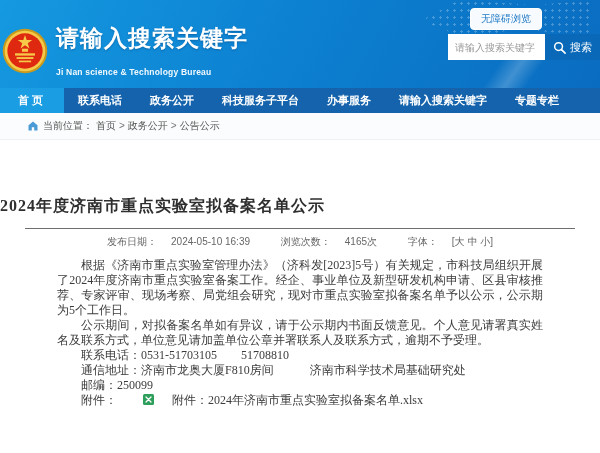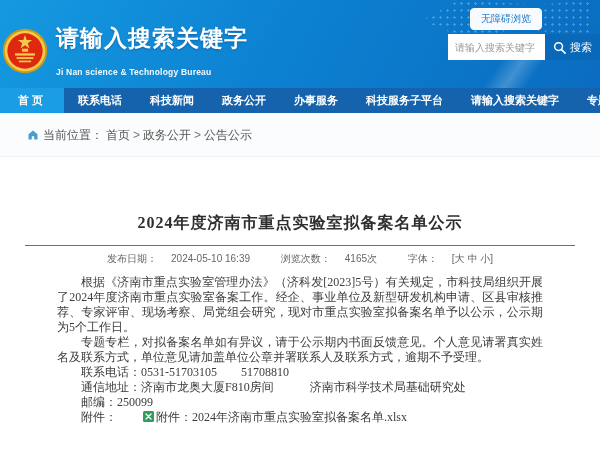--- a/index.html
+++ b/index.html
@@ -34,41 +34,41 @@
             font-size:11px; display:flex; align-items:center; gap:4px; padding:0 8px;
             cursor:pointer; font-family:"Liberation Sans",sans-serif; }
 
   
   .nav { height:25px; background:#1463ac; display:flex; white-space:nowrap; overflow:hidden; }
   .nav-item { color:#fff; font-size:11px; font-weight:bold; line-height:25px;
             padding:0 14px; cursor:pointer; flex:0 0 auto; }
   .nav-item.active { background:#1b9de4; padding:0 18px; letter-spacing:3px; }
 
   
-  .crumbbar { height:44px; line-height:26px; background:#fbfcfd; border-bottom:1px solid #eef1f4;
-            padding-left:28px; font-size:12px; color:#555; display:flex; align-items:center; gap:3px; }
+  .crumbbar { height:27px; line-height:26px; background:#fbfcfd; border-bottom:1px solid #eef1f4;
+            padding-left:28px; font-size:10px; color:#555; display:flex; align-items:center; gap:3px; }
   .crumb-link { color:#555; cursor:pointer; text-decoration:none; }
   .crumb-sep { color:#777; }
   .home-icon { display:inline-block; margin-right:2px; line-height:0; }
 
   
   .content { padding-top:56px; }
-  .article-title { text-align:center; font-size:16px; font-weight:600; color:#2e2e2e;
+  .article-title { font-size:16px; font-weight:600; color:#2e2e2e;
             letter-spacing:1px; font-family:"Liberation Serif",serif; }
   .title-rule { border:0; border-top:1px solid #6f6f6f; margin:11px 25px 0; }
   .meta { text-align:center; font-size:10px; color:#666; margin-top:6px;
             font-family:Liberation Sans, sans-serif; }
   .meta span { margin:0 7px; }
   .font-switch { cursor:pointer; }
 
   .body-text { margin:9px 57px 0; font-size:12px; line-height:15px; color:#3c3c3c;
             font-family:"Liberation Serif",serif; text-align:justify; }
   .body-text p { text-indent:2em; margin:0; }
   .attach-line { text-indent:2em; margin:0; }
-  .attach-link { color:#3c3c3c; text-decoration:none; cursor:pointer; }
+  .attach-link { color:#3c3c3c; text-decoration:none; cursor:pointer;margin-left:16px; }
   .excel-icon { display:inline-block; vertical-align:-1px; margin:0 2px; line-height:0; }
 </style>
 </head>
 <body>
 
 <div class="header">
   <div class="header-dots"></div>
   <div class="header-streak"></div>
 
   <div class="brand">
@@ -102,24 +102,23 @@
         </svg>
       </span>
       <span>搜索</span>
     </button>
   </div>
 </div>
 
 <div class="nav">
   <a class="nav-item active">首页</a>
   <a class="nav-item">联系电话</a>
-  <a class="nav-item">科技新闻</a>
   <a class="nav-item">政务公开</a>
+  <a class="nav-item">科技服务子平台</a>
   <a class="nav-item">办事服务</a>
-  <a class="nav-item">科技服务子平台</a>
   <a class="nav-item">请输入搜索关键字</a>
   <a class="nav-item">专题专栏</a>
 </div>
 
 <div class="crumbbar">
   <span class="home-icon">
     <svg width="10" height="10" viewBox="0 0 10 10">
       <path d="M5 0.5L9.5 4.3V9.5H6.2V6.2H3.8V9.5H0.5V4.3Z" fill="#4a9bd5"></path>
     </svg>
   </span>
@@ -136,21 +135,21 @@
   <hr class="title-rule">
 
   <div class="meta">
     <span><span>发布日期：</span><span>2024-05-10 16:39</span></span>
     <span><span>浏览次数：</span><span>4165次</span></span>
     <span class="font-switch"><span>字体：</span><span>[大 中 小]</span></span>
   </div>
 
   <div class="body-text">
     <p>根据《济南市重点实验室管理办法》（济科发[2023]5号）有关规定，市科技局组织开展了2024年度济南市重点实验室备案工作。经企、事业单位及新型研发机构申请、区县审核推荐、专家评审、现场考察、局党组会研究，现对市重点实验室拟备案名单予以公示，公示期为5个工作日。</p>
-    <p>专题专栏，对拟备案名单如有异议，请于公示期内书面反馈意见。个人意见请署真实姓名及联系方式，单位意见请加盖单位公章并署联系人及联系方式，逾期不予受理。</p>
+    <p>公示期间，对拟备案名单如有异议，请于公示期内书面反馈意见。个人意见请署真实姓名及联系方式，单位意见请加盖单位公章并署联系人及联系方式，逾期不予受理。</p>
     <p>联系电话：0531-51703105　　51708810</p>
     <p>通信地址：济南市龙奥大厦F810房间　　　济南市科学技术局基础研究处</p>
     <p>邮编：250099</p>
     <p class="attach-line">
       <span>附件：</span><span class="excel-icon"><svg width="11" height="11" viewBox="0 0 11 11">
             <rect width="11" height="11" rx="1.5" fill="#2e9e5b"></rect>
             <path d="M3 3l5 5M8 3l-5 5" stroke="#fff" stroke-width="1.3" stroke-linecap="round"></path>
           </svg></span><a class="attach-link">附件：2024年济南市重点实验室拟备案名单.xlsx</a>
     </p>
   </div>

